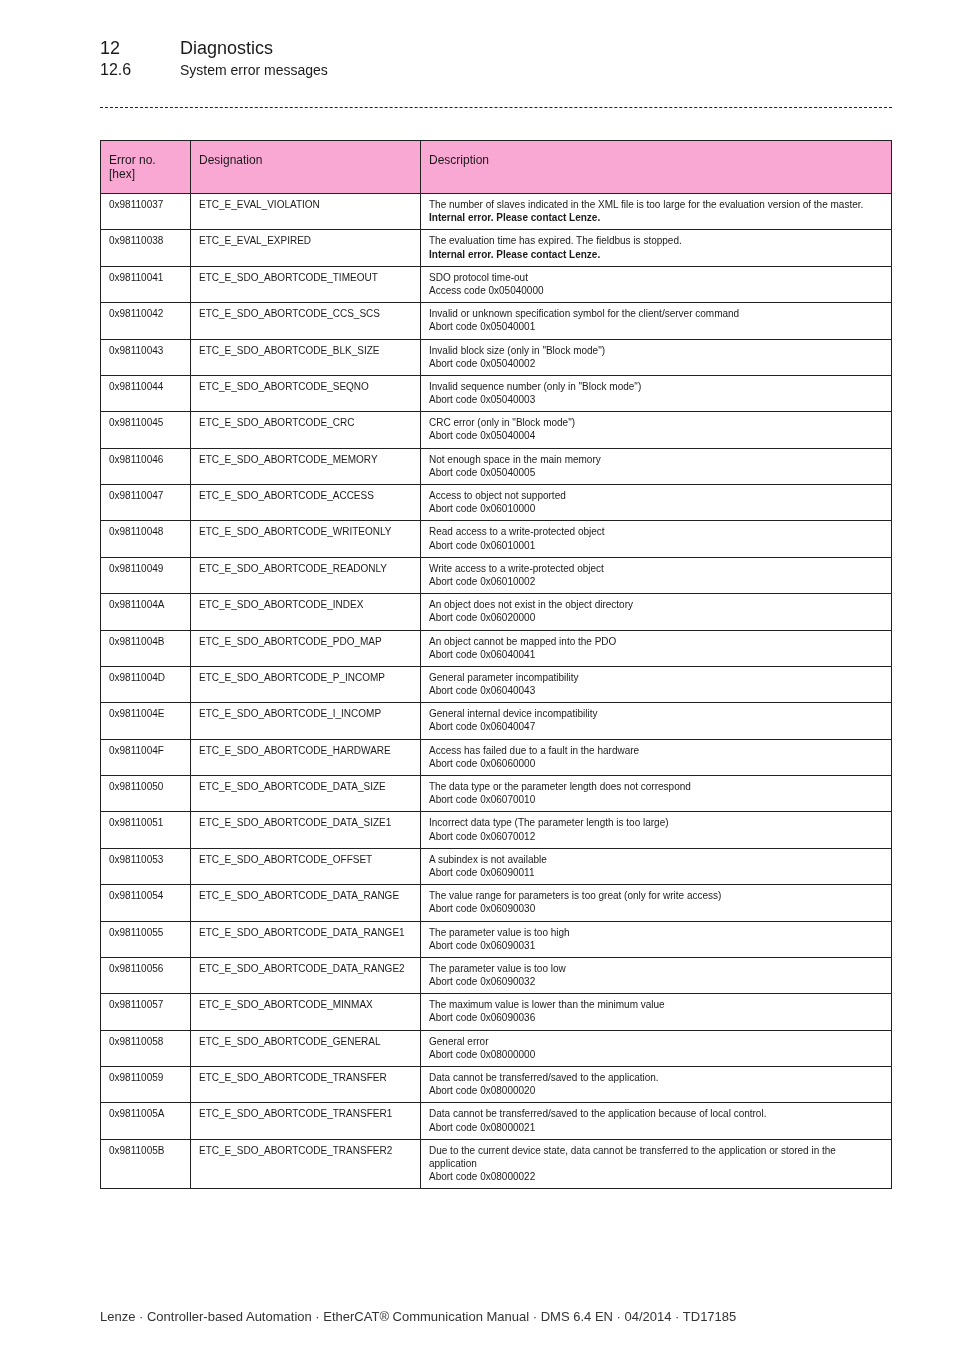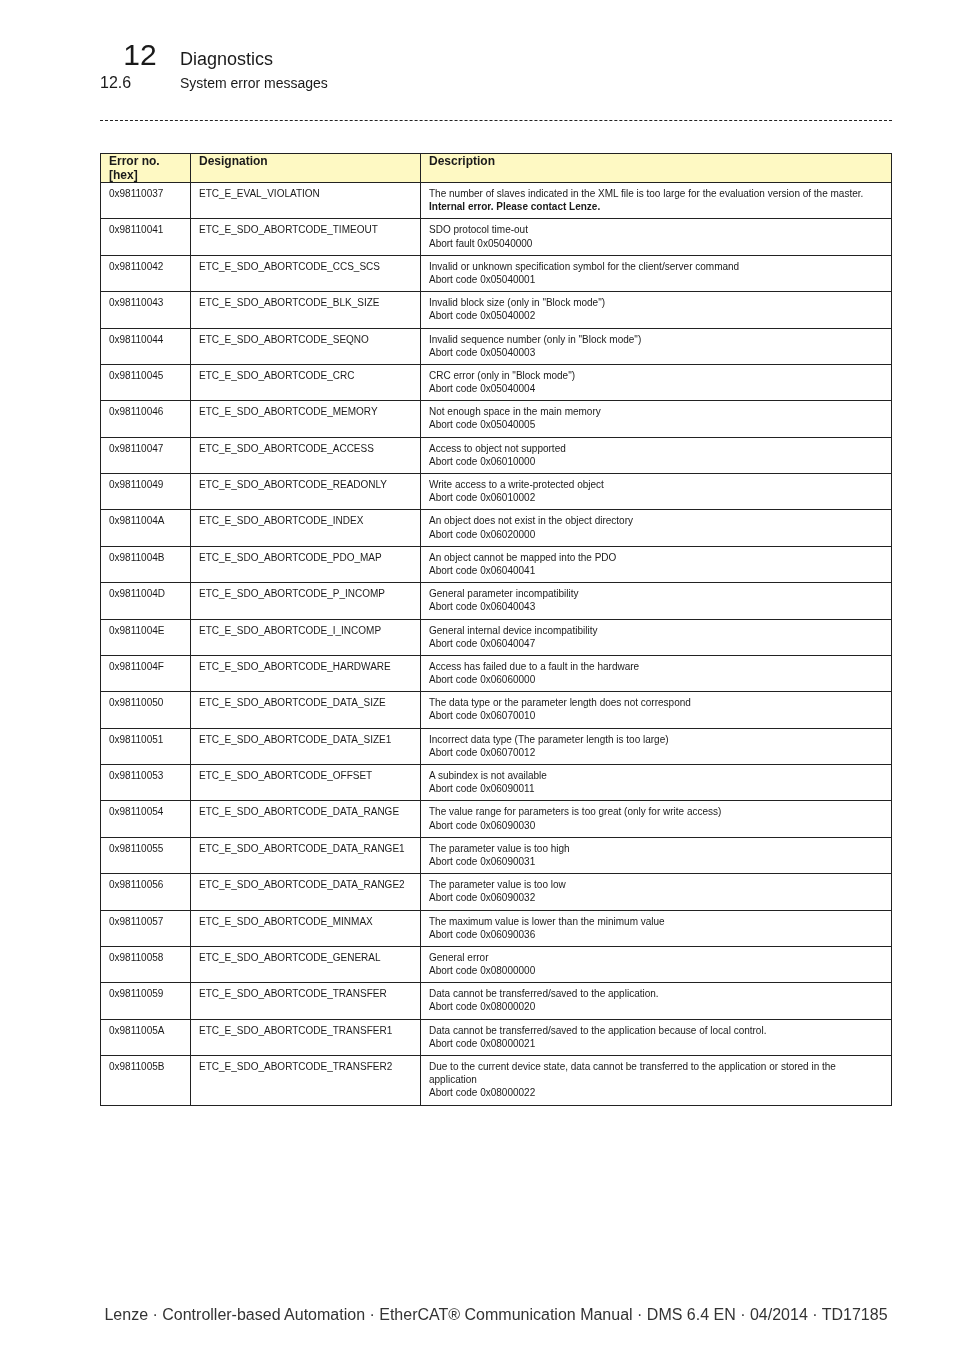--- a/index.html
+++ b/index.html
@@ -15,24 +15,23 @@
   }
   .page {
     padding: 38px 62px 0 100px;
     box-sizing: border-box;
   }
   .header {
     display: flex;
     align-items: baseline;
   }
   .header .chap-num {
-    font-size: 30px;
+    font-size: 18px;
     font-weight: 400;
     width: 80px;
-    text-align: center;
   }
   .header .chap-title {
     font-size: 18px;
     font-weight: 400;
   }
   .subheader {
     display: flex;
     align-items: baseline;
     margin-top: 2px;
   }
@@ -53,46 +52,46 @@
   .tbl {
     margin-top: 32px;
     border-collapse: collapse;
     width: 100%;
     table-layout: fixed;
   }
   .tbl col.c1 { width: 90px; }
   .tbl col.c2 { width: 230px; }
   .tbl col.c3 { }
   .tbl th {
-    background: #fef9c3;
+    background: #f9a8d4;
     text-align: left;
-    font-weight: 700;
+    font-weight: 400;
     font-size: 12px;
-    padding: 0 8px;
+    padding: 12px 8px;
     border: 1px solid #222;
     vertical-align: top;
   }
   .tbl td {
     font-size: 10px;
     padding: 4px 8px 5px 8px;
     border: 1px solid #222;
     vertical-align: top;
     line-height: 1.32;
     word-wrap: break-word;
   }
   .tbl td .b { font-weight: 700; }
   .footer {
     position: absolute;
     bottom: 26px;
     left: 100px;
     right: 62px;
-    font-size: 16px;
+    font-size: 13px;
     color: #333;
     display: flex;
-    justify-content: center;
+    justify-content: flex-start;
   }
 </style>
 </head>
 <body>
 
 <div class="page">
   <div class="header">
     <div class="chap-num">12</div>
     <div class="chap-title">Diagnostics</div>
   </div>
@@ -118,23 +117,28 @@
         <th>Description</th>
       </tr>
     </thead>
     <tbody id="tbody">
         <tr>
           <td>0x98110037</td>
           <td>ETC_E_EVAL_VIOLATION</td>
           <td><span>The number of slaves indicated in the XML file is too large for the evaluation version of the master.</span><br><span class="b">Internal error. Please contact Lenze.</span></td>
         </tr>
         <tr>
+          <td>0x98110038</td>
+          <td>ETC_E_EVAL_EXPIRED</td>
+          <td><span>The evaluation time has expired. The fieldbus is stopped.</span><br><span class="b">Internal error. Please contact Lenze.</span></td>
+        </tr>
+        <tr>
           <td>0x98110041</td>
           <td>ETC_E_SDO_ABORTCODE_TIMEOUT</td>
-          <td><span>SDO protocol time-out</span><br><span>Abort fault 0x05040000</span></td>
+          <td><span>SDO protocol time-out</span><br><span>Access code 0x05040000</span></td>
         </tr>
         <tr>
           <td>0x98110042</td>
           <td>ETC_E_SDO_ABORTCODE_CCS_SCS</td>
           <td><span>Invalid or unknown specification symbol for the client/server command</span><br><span>Abort code 0x05040001</span></td>
         </tr>
         <tr>
           <td>0x98110043</td>
           <td>ETC_E_SDO_ABORTCODE_BLK_SIZE</td>
           <td><span>Invalid block size (only in "Block mode")</span><br><span>Abort code 0x05040002</span></td>
@@ -151,20 +155,25 @@
         </tr>
         <tr>
           <td>0x98110046</td>
           <td>ETC_E_SDO_ABORTCODE_MEMORY</td>
           <td><span>Not enough space in the main memory</span><br><span>Abort code 0x05040005</span></td>
         </tr>
         <tr>
           <td>0x98110047</td>
           <td>ETC_E_SDO_ABORTCODE_ACCESS</td>
           <td><span>Access to object not supported</span><br><span>Abort code 0x06010000</span></td>
+        </tr>
+        <tr>
+          <td>0x98110048</td>
+          <td>ETC_E_SDO_ABORTCODE_WRITEONLY</td>
+          <td><span>Read access to a write-protected object</span><br><span>Abort code 0x06010001</span></td>
         </tr>
         <tr>
           <td>0x98110049</td>
           <td>ETC_E_SDO_ABORTCODE_READONLY</td>
           <td><span>Write access to a write-protected object</span><br><span>Abort code 0x06010002</span></td>
         </tr>
         <tr>
           <td>0x9811004A</td>
           <td>ETC_E_SDO_ABORTCODE_INDEX</td>
           <td><span>An object does not exist in the object directory</span><br><span>Abort code 0x06020000</span></td>

